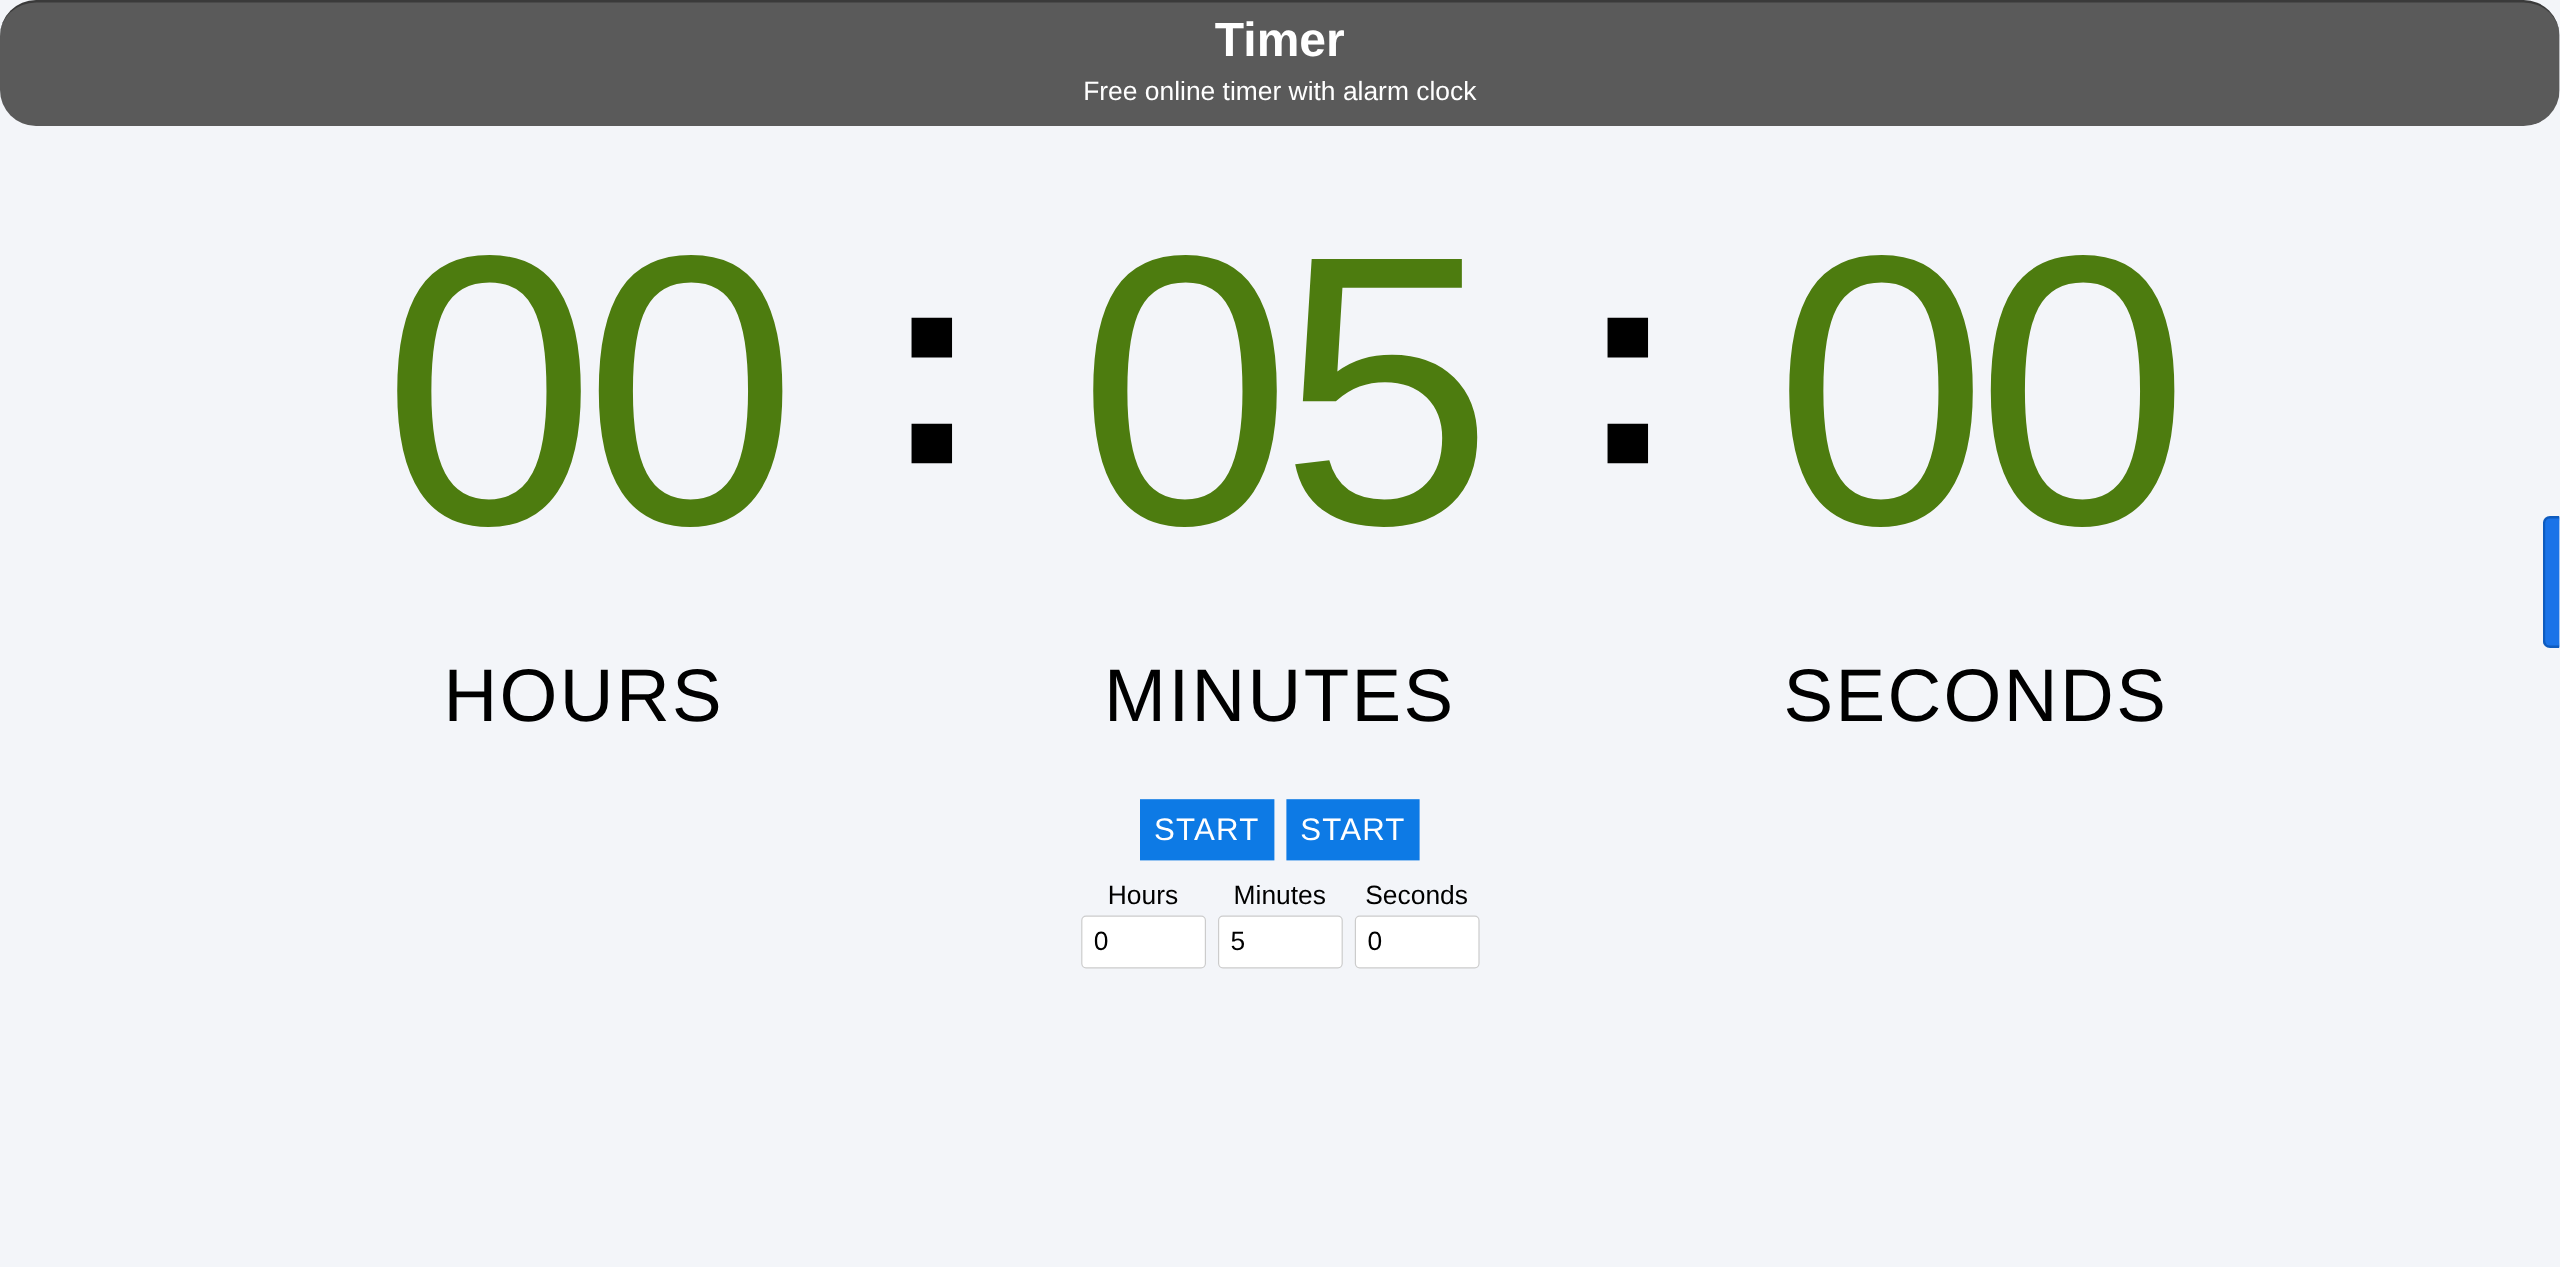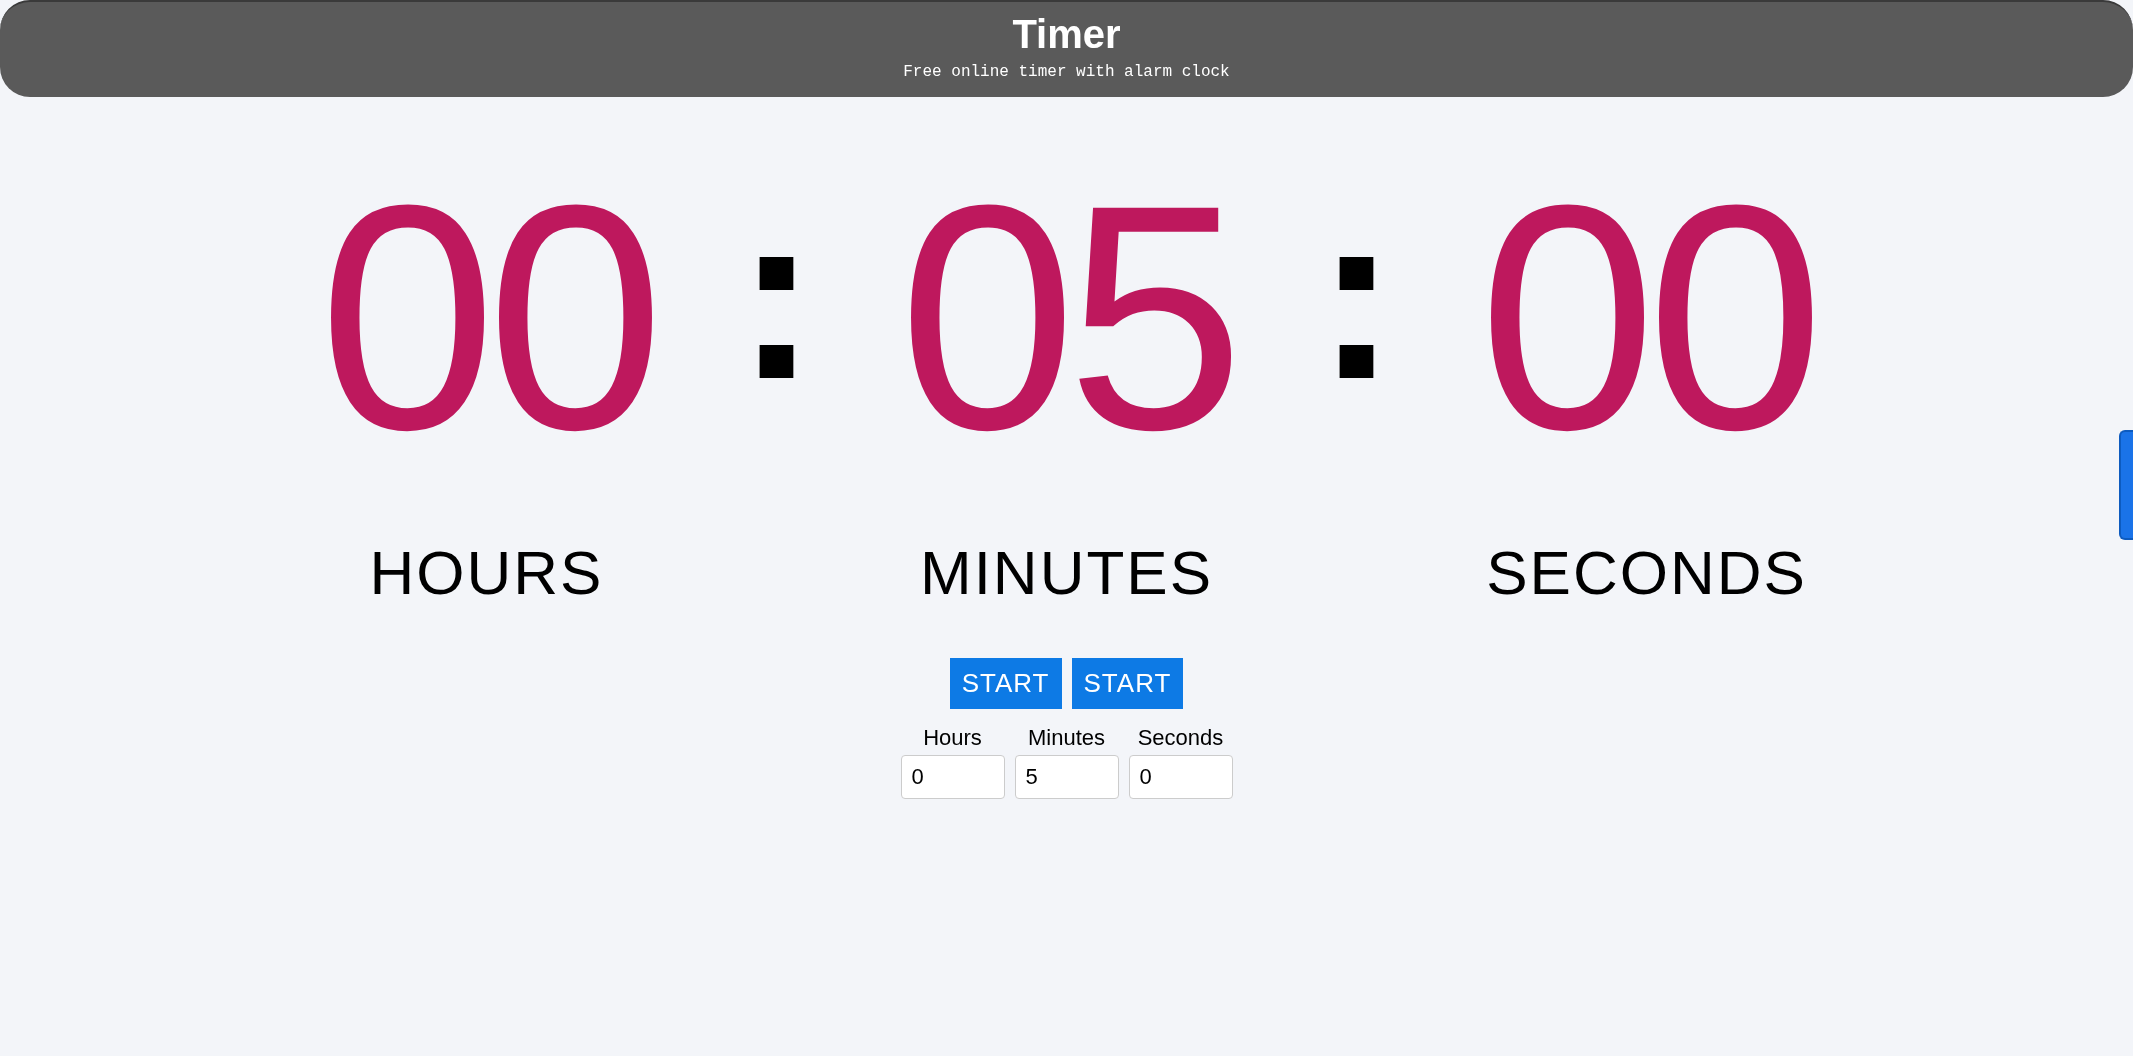--- a/index.html
+++ b/index.html
@@ -22,43 +22,42 @@
       padding: 10px 0 16px 0;
       border-top: 2px solid #3a3a3a;
       border-radius: 30px;
     }
     .header-title {
       font-size: 40px;
       font-weight: bold;
       margin-bottom: 6px;
     }
     .header-subtitle {
-      font-size: 16px;
+      font-size: 22px;
       font-weight: normal;
-      font-family: Liberation Mono, monospace;
     }
     .timer-display {
       display: flex;
       justify-content: center;
       align-items: flex-start;
       margin-top: 60px;
       gap: 0;
     }
     .time-segment {
       display: flex;
       flex-direction: column;
       align-items: center;
       width: 500px;
     }
     .time-value {
       font-size: 320px;
       font-weight: normal;
       line-height: 1;
       letter-spacing: -10px;
-      color: #be185d;
+      color: #4d7c0f;
     }
     .time-label {
       font-size: 62px;
       font-weight: normal;
       margin-top: 60px;
       letter-spacing: 2px;
       color: #000;
     }
     .separator {
       font-size: 240px;

